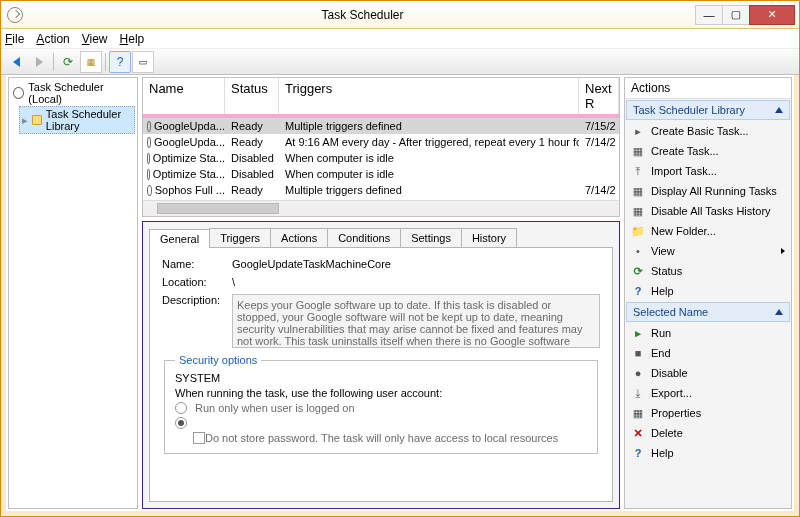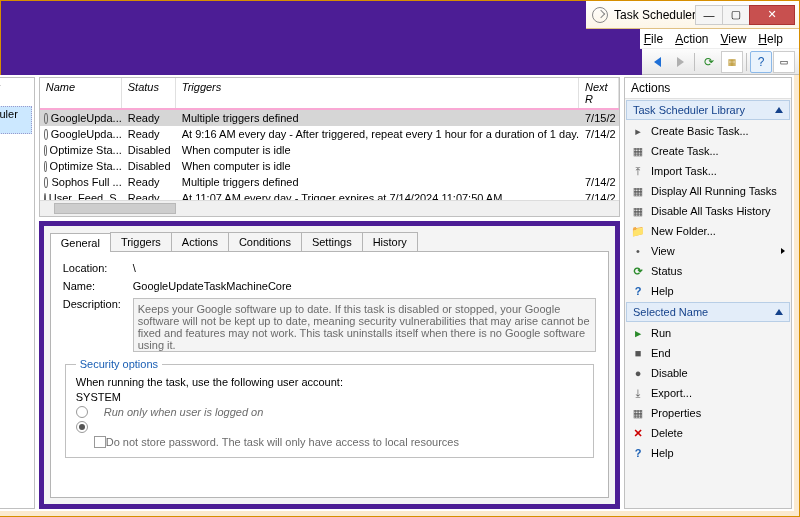--- a/index.html
+++ b/index.html
@@ -1,17 +1,17 @@
 <!DOCTYPE html>
 <html><head>
 <meta charset="utf-8">
 <style>
   * { box-sizing: border-box; }
   body { margin:0; padding:0; font-family: "Segoe UI", Tahoma, sans-serif; font-size:11px; background:#eead3f; width:800px; height:517px; overflow:hidden; color:#000;}
-  .window { width:800px; height:517px; border:1px solid #d68e00; display:flex; flex-direction:column; background:#4c1d95;align-items:flex-end;}
+  .window { width:800px; height:517px; border:1px solid #d68e00; display:flex; flex-direction:column; background:#4c1d95;}
   .titlebar { height:28px; background:linear-gradient(#fff,#fdf6e8); display:flex; align-items:center; border-bottom:1px solid #e0c185;}
   .titlebar .icon { width:16px; height:16px; margin:0 6px; border:1px solid #888; border-radius:50%; position:relative;}
   .titlebar .icon::after{content:"";position:absolute;width:5px;height:5px;border-right:1px solid #888;border-bottom:1px solid #888;top:3px;left:5px;transform:rotate(-45deg);}
   .titlebar .title { flex:1; text-align:center; font-size:12px;}
   .winbtns { display:flex; height:20px; margin-right:4px;}
   .winbtn { width:28px; height:20px; border:1px solid #ccc; margin-left:-1px; display:flex; align-items:center; justify-content:center; font-size:11px; background:#f5f5f5;}
   .winbtn.close { background:#c8504f; color:#fff; width:46px; border-color:#a33;}
   .menubar { height:20px; background:#fff; display:flex; align-items:center; padding:0 4px; font-size:12px; border-bottom:1px solid #eee;}
   .menubar span { margin-right:12px; }
   .menubar span u { text-decoration:underline;}
@@ -23,42 +23,42 @@
   .arrow-r{border-left:7px solid #b0b0b0;}
   .body { flex:1; display:flex; background:#fff; border:5px solid #fbead0; border-top:none; min-height:0;}
   .tree { width:130px; border:1px solid #c0c0c0; margin:2px; background:#fff; padding:2px; font-size:11px;}
   .tree-item{display:flex;align-items:center;gap:4px;padding:1px 2px;}
   .tree-item.sel{background:#cce8ff;border:1px dotted #99c;}
   .tree-icon{width:12px;height:12px;display:inline-block;}
   .clock{border:1px solid #666;border-radius:50%;width:12px;height:12px;position:relative;}
   .folder{width:12px;height:10px;background:#ffd97a;border:1px solid #c9a33a;border-radius:1px;}
   .center { flex:1; display:flex; flex-direction:column; margin:2px; min-width:0;}
   .tasklist{height:140px;border:1px solid #c0c0c0;background:#fff;display:flex;flex-direction:column;min-height:0;}
-  .thead{display:flex;background:#fff;border-bottom:2px solid #f9a8d4;font-size:11px;font-style:italic;}
+  .thead{display:flex;background:#fff;border-bottom:4px solid #f9a8d4;font-size:13px;}
   .thead div{padding:3px 6px;border-right:1px solid #e0e0e0;}
   .c-name{width:82px;} .c-status{width:54px;} .c-trig{flex:1;} .c-next{width:40px;text-align:left;}
   .tbody{flex:1;overflow:hidden;font-size:11px;}
   .trow{display:flex;padding:0 0;align-items:center;height:16px;}
   .trow.sel{background:#d6d6d6;}
   .trow .c-name{display:flex;align-items:center;gap:3px;padding-left:4px;overflow:hidden;white-space:nowrap;}
   .trow .c-status,.trow .c-trig,.trow .c-next{padding-left:6px;overflow:hidden;white-space:nowrap;}
   .tscroll{height:16px;background:#f0f0f0;border-top:1px solid #dcdcdc;position:relative;}
   .tscroll::before{content:"";position:absolute;left:14px;width:120px;top:2px;bottom:2px;background:#cdcdcd;border:1px solid #b8b8b8;}
-  .details{flex:1;border:5px solid #4c1d95;margin-top:4px;background:#f4f4f4;padding:6px;overflow:hidden;display:flex;flex-direction:column;min-height:0;}
+  .details{flex:1;border:1px solid #4c1d95;margin-top:4px;background:#f4f4f4;padding:6px;overflow:hidden;display:flex;flex-direction:column;min-height:0;}
   .tabs{display:flex;gap:0;font-size:11px;}
   .tab{padding:3px 10px;border:1px solid #b5b5b5;border-bottom:none;background:#f4f4f4;margin-right:-1px;}
   .tab.active{background:#fff;position:relative;top:1px;}
   .tabpanel{flex:1;border:1px solid #b5b5b5;background:#fff;padding:10px 12px;overflow:auto;font-size:11px;}
   .frow{display:flex;margin-bottom:6px;align-items:flex-start;}
   .frow label{width:70px;color:#000;}
   .frow .val{flex:1;}
   .descbox{flex:1;border:1px solid #c0c0c0;background:#f4f4f4;padding:4px;color:#6b6b6b;height:54px;overflow:hidden;}
   fieldset{border:1px solid #c0c0c0;margin-top:6px;padding:6px 10px;}
   legend{color:#1a5fb4;padding:0 4px;font-size:11px;}
-  .radio{display:flex;align-items:center;gap:16px;margin:3px 0;color:#6b6b6b;font-style:italic;}
+  .radio{display:flex;align-items:center;gap:8px;margin:3px 0;color:#6b6b6b;}
   .radio .r{width:12px;height:12px;border:1px solid #999;border-radius:50%;display:flex;align-items:center;justify-content:center;}
   .radio .r.on::after{content:"";width:6px;height:6px;background:#555;border-radius:50%;}
   .chk{display:flex;align-items:center;gap:0;margin:3px 0 3px 18px;color:#6b6b6b;}
   .chk .c{width:12px;height:12px;border:1px solid #999;background:#fff;}
   .actions{width:168px;border:1px solid #c0c0c0;margin:2px;background:#f4f4f4;display:flex;flex-direction:column;font-size:11px;}
   .actions-h{background:#fff;padding:3px 6px;border-bottom:1px solid #e0e0e0;font-size:12px;}
   .section-h{background:#e3edf9;border:1px solid #b8cee6;color:#15428b;padding:3px 6px;font-weight:normal;margin:1px;display:flex;align-items:center;justify-content:space-between;}
   .section-h .tri{width:0;height:0;border-left:4px solid transparent;border-right:4px solid transparent;border-bottom:6px solid #15428b;}
   .act{display:flex;align-items:center;gap:6px;padding:3px 6px;}
   .ai{width:14px;height:14px;display:flex;align-items:center;justify-content:center;font-size:11px;}
@@ -188,35 +188,35 @@
         <div class="tabs">
           <div class="tab active">General</div>
           <div class="tab">Triggers</div>
           <div class="tab">Actions</div>
           <div class="tab">Conditions</div>
           <div class="tab">Settings</div>
           <div class="tab">History</div>
         </div>
         <div class="tabpanel">
           <div class="frow">
+              <label>Name:</label>
+              <span class="val">GoogleUpdateTaskMachineCore</span>
+            </div>
+          <div class="frow">
               <label>Location:</label>
               <span class="val">\</span>
-            </div>
-          <div class="frow">
-              <label>Name:</label>
-              <span class="val">GoogleUpdateTaskMachineCore</span>
             </div>
           <div class="frow">
               <label>Description:</label>
               <div class="descbox">Keeps your Google software up to date. If this task is disabled or stopped, your Google software will not be kept up to date, meaning security vulnerabilities that may arise cannot be fixed and features may not work. This task uninstalls itself when there is no Google software using it.</div>
             </div>
           <fieldset>
             <legend>Security options</legend>
+            <div style="margin-bottom:3px">SYSTEM</div>
             <div style="margin-bottom:3px">When running the task, use the following user account:</div>
-            <div style="margin-bottom:3px">SYSTEM</div>
             <div class="radio">
                 <span class="r"></span>
                 <span>Run only when user is logged on</span>
               </div>
             <div class="radio">
                 <span class="r on"></span>
               </div>
             <div class="chk">
                 <span class="c"></span>
                 <span>Do not store password.  The task will only have access to local resources</span>

